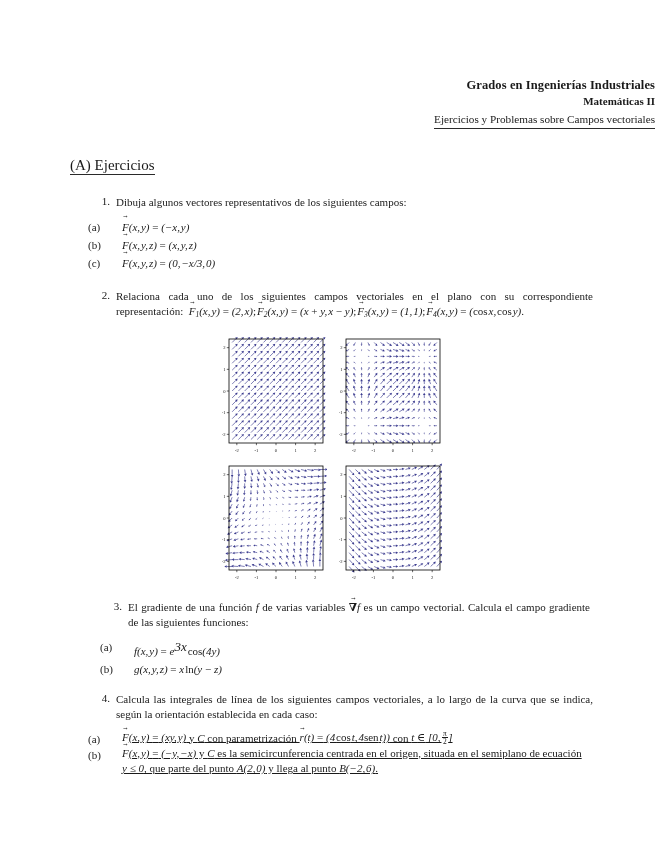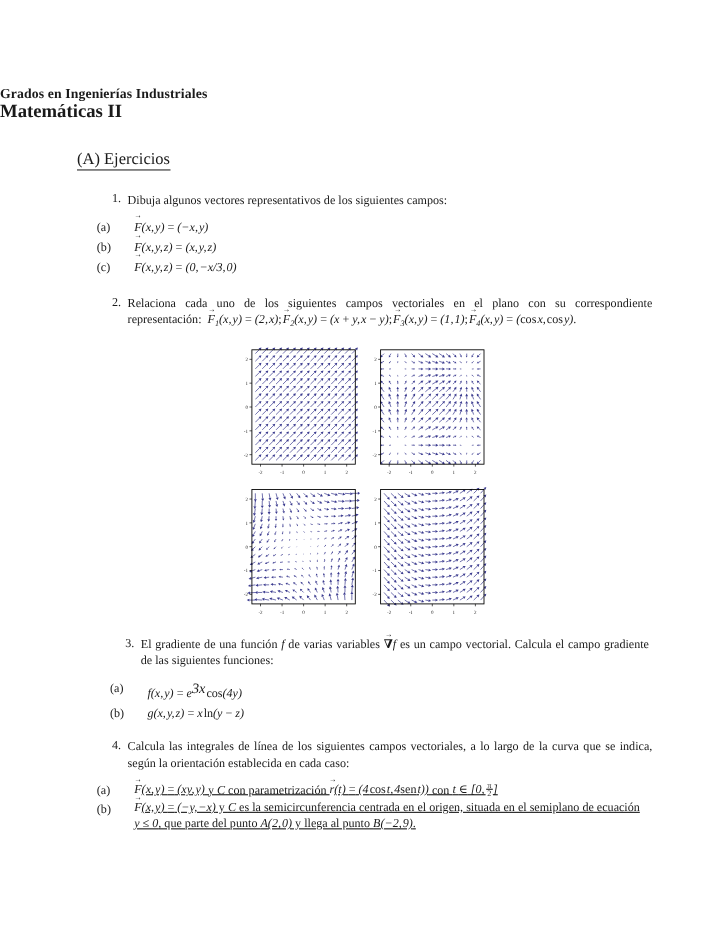--- a/index.html
+++ b/index.html
@@ -17,31 +17,31 @@
   }
   .page {
     position: relative;
     width: 655px;
     height: 848px;
     padding: 0;
   }
 
   
   .header {
-    text-align: left;
+    text-align: right;
     margin-top: 78px;
   }
   .hdr-line1 {
     font-size: 12.5px;
     font-weight: bold;
     letter-spacing: 0.1px;
     line-height: 15px;
   }
   .hdr-line2 {
-    font-size: 17px;
+    font-size: 11px;
     font-weight: bold;
     line-height: 16px;
   }
   .hdr-line3 {
     font-size: 11.2px;
     line-height: 17px;
     display: inline-block;
     border-bottom: 1px solid #2a2a2a;
     padding-bottom: 0px;
   }
@@ -171,20 +171,21 @@
   .plotcell svg { display: block; }
 </style>
 </head>
 <body>
 
 <div class="page">
 
   <div class="header">
     <div class="hdr-line1">Grados en Ingenierías Industriales</div>
     <div class="hdr-line2">Matemáticas II</div>
+    <div><span class="hdr-line3">Ejercicios y Problemas sobre Campos vectoriales</span></div>
   </div>
 
   <div class="section-a">
     <span class="uline">(A) Ejercicios</span>
   </div>
 
   <div class="i1">
     <div style="position:relative;">
       <span class="item-num">1.</span>
       <div class="item-body">Dibuja algunos vectores representativos de los siguientes campos:</div>
@@ -2133,18 +2134,18 @@
       <span class="item-num">4.</span>
       <div class="item-body">Calcula las integrales de línea de los siguientes campos vectoriales, a lo largo de la curva que se indica, según la orientación establecida en cada caso:</div>
     </div>
     <ul class="sublist">
       <li class="subitem wide">
         <span class="sub-lab">(a)</span>
         <span class="sub-body"><span class="m"><span class="vecF">F</span>(x, y) <span class="up">=</span> (xy, y)</span> y <span class="cal">C</span> con parametrización <span class="m"><span class="vecF">r</span>(t) <span class="up">=</span> (4 <span class="up">cos</span> t, 4<span class="up">sen</span> t))</span> con <span class="m">t <span class="up">∈</span> [0, <span class="frac"><span class="num">π</span><span class="den">2</span></span>]</span></span>
       </li>
       <li class="subitem wide">
         <span class="sub-lab">(b)</span>
-        <span class="sub-body"><span class="m"><span class="vecF">F</span>(x, y) <span class="up">=</span> (−y, −x)</span> y <span class="cal">C</span> es la semicircunferencia centrada en el origen, situada en el semiplano de ecuación <span class="m">y ≤ 0</span>, que parte del punto <span class="m">A(2, 0)</span> y llega al punto <span class="m">B(−2, 9)</span>.</span>
+        <span class="sub-body"><span class="m"><span class="vecF">F</span>(x, y) <span class="up">=</span> (−y, −x)</span> y <span class="cal">C</span> es la semicircunferencia centrada en el origen, situada en el semiplano de ecuación <span class="m">y ≤ 0</span>, que parte del punto <span class="m">A(2, 0)</span> y llega al punto <span class="m">B(−2, 6)</span>.</span>
       </li>
     </ul>
   </div>
 
 </div>
 
 </body></html>

